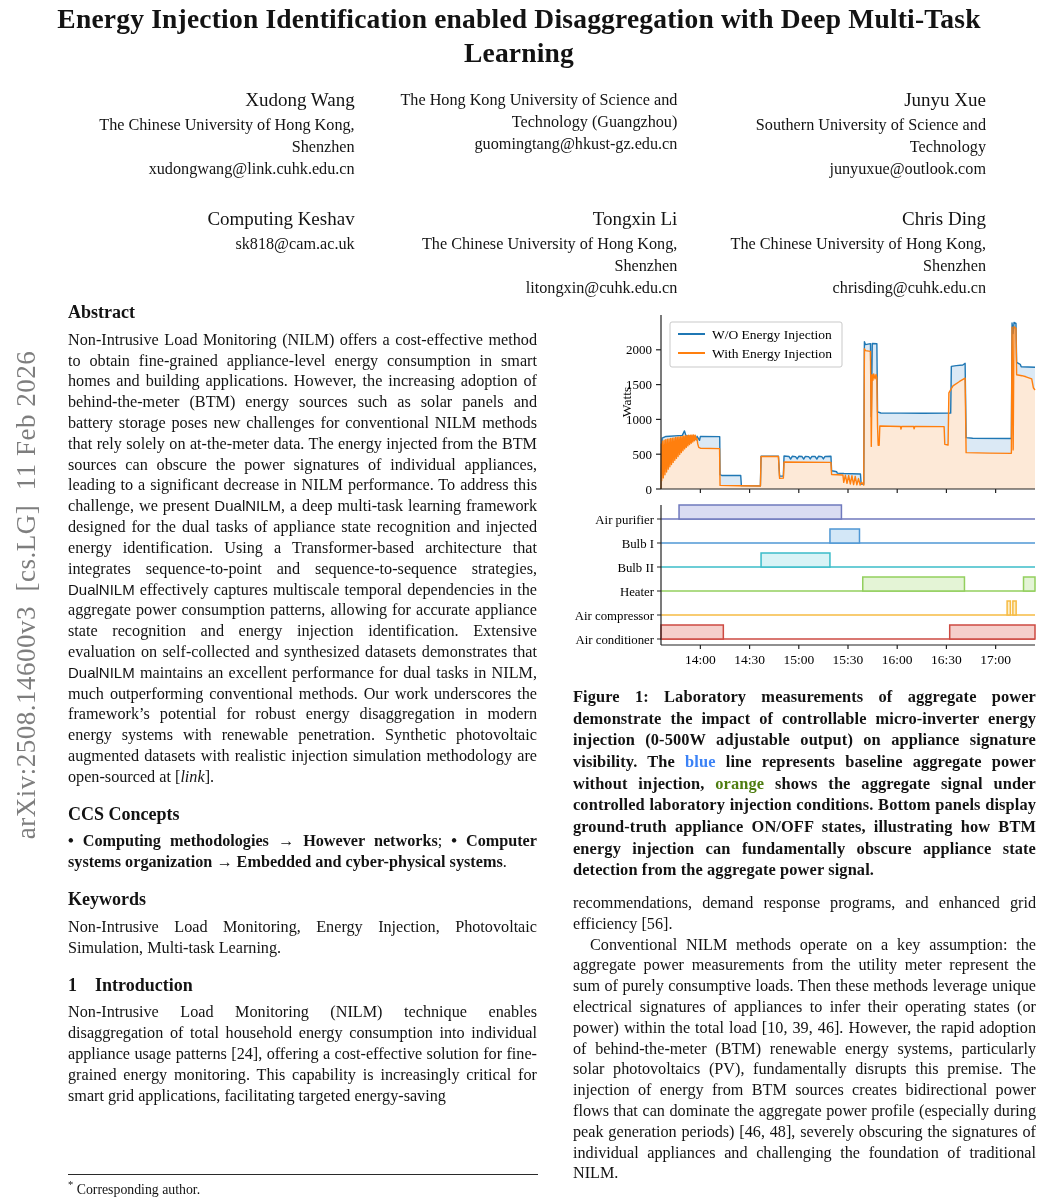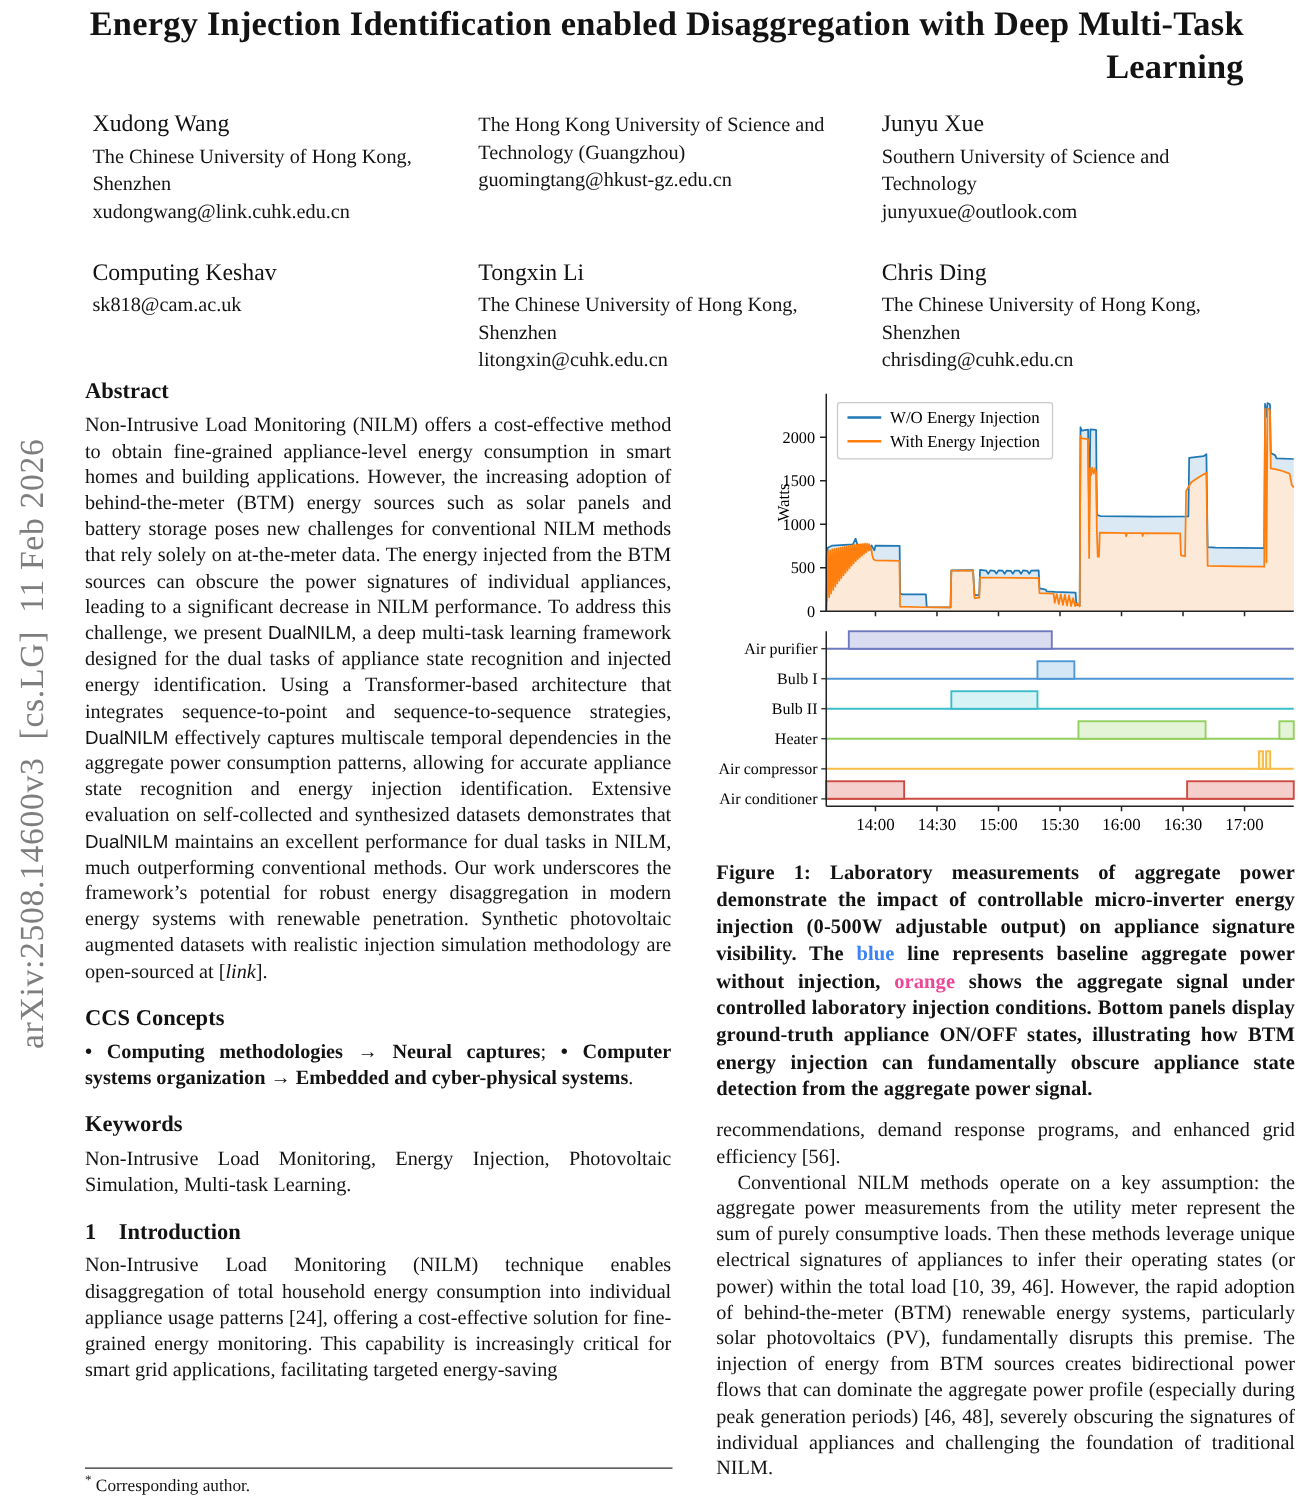--- a/index.html
+++ b/index.html
@@ -7,27 +7,27 @@
     width:1038px;height:1200px;position:relative;background:#ffffff;
     font-family:"Liberation Serif",serif;color:#131313;overflow:hidden;
   }
   .stamp{
     position:absolute;top:595px;left:26px;
     transform:translate(-50%,-50%) rotate(-90deg);
     font-size:27px;color:#7e7e7e;white-space:pre;letter-spacing:.5px;
   }
   .title{
     position:absolute;top:2px;left:50%;transform:translateX(-50%);
-    width:952px;text-align:right;font-size:27.5px;font-weight:bold;line-height:1.25;
+    width:952px;text-align:center;font-size:27.5px;font-weight:bold;line-height:1.25;
     letter-spacing:.2px;
   }
   .authors{
     position:absolute;top:89px;left:74px;width:912px;
     display:grid;grid-template-columns:1fr 1.05fr 1fr;column-gap:26px;row-gap:17px;
-    text-align:left;
+    text-align:right;
     gap:28px;
   }
   .author-name{font-size:19px;margin-bottom:3px;}
   .author-name sup{font-size:12px;}
   .author-aff{font-size:16.2px;line-height:1.36;}
   .author-email{font-size:16.2px;line-height:1.36;}
   .columns{position:absolute;top:303px;left:68px;width:968px;display:flex;gap:36px;}
   .col-left{width:470px;}
   .col-right{width:463px;}
   h2.sec{font-size:18px;font-weight:bold;margin:17px 0 7px 0;line-height:1.1;}
@@ -36,21 +36,21 @@
   p.bodytext{font-size:16.2px;line-height:1.285;text-align:justify;margin:0;}
   p.indent{text-indent:17px;}
   .caption{
     font-weight:bold;font-size:16.4px;line-height:1.32;text-align:justify;
     margin:5px 0 12px 0;letter-spacing:.1px;
   }
   .rt-b{font-weight:bold;margin-top:33px;}
   .rt-i{font-style:italic;}
   .rt-sup{vertical-align:super;font-size:10.5px;}
   .rt-blue{color:#3b82f6;}
-  .rt-orange{color:#ec4899;}
+  .rt-orange{color:#4d7c0f;}
   .rt-sans{font-family:Liberation Sans, sans-serif;font-size:15px;}
   .footnote{position:absolute;top:1174px;left:68px;width:470px;font-size:13.8px;}
   .footnote-rule{border:none;border-top:1.2px solid #2a2a2a;margin:0 0 4px 0;width:470px;}
   .figure-wrap{margin:0;}
   svg text{font-family:"Liberation Serif",serif;}
 </style>
 </head>
 <body>
 
 <div class="stamp">arXiv:2508.14600v3  [cs.LG]  11 Feb 2026</div>
@@ -87,21 +87,21 @@
       <div class="author-email">chrisding@cuhk.edu.cn</div>
     </div>
   </div>
 
 <div class="columns">
   <div class="col-left">
     <h2 class="sec first">Abstract</h2>
     <p class="bodytext"><span>Non-Intrusive Load Monitoring (NILM) offers a cost-effective method to obtain fine-grained appliance-level energy consumption in smart homes and building applications. However, the increasing adoption of behind-the-meter (BTM) energy sources such as solar panels and battery storage poses new challenges for conventional NILM methods that rely solely on at-the-meter data. The energy injected from the BTM sources can obscure the power signatures of individual appliances, leading to a significant decrease in NILM performance. To address this challenge, we present </span><span class="rt-sans">DualNILM</span><span>, a deep multi-task learning framework designed for the dual tasks of appliance state recognition and injected energy identification. Using a Transformer-based architecture that integrates sequence-to-point and sequence-to-sequence strategies, </span><span class="rt-sans">DualNILM</span><span> effectively captures multiscale temporal dependencies in the aggregate power consumption patterns, allowing for accurate appliance state recognition and energy injection identification. Extensive evaluation on self-collected and synthesized datasets demonstrates that </span><span class="rt-sans">DualNILM</span><span> maintains an excellent performance for dual tasks in NILM, much outperforming conventional methods. Our work underscores the framework’s potential for robust energy disaggregation in modern energy systems with renewable penetration. Synthetic photovoltaic augmented datasets with realistic injection simulation methodology are open-sourced at [</span><span class="rt-i">link</span><span>].</span></p>
 
     <h2 class="sec">CCS Concepts</h2>
-    <p class="bodytext"><span class="rt-b">• Computing methodologies </span><span>→</span><span class="rt-b"> Neural captures</span><span>; </span><span class="rt-b">• Computer systems organization </span><span>→</span><span class="rt-b"> Embedded and cyber-physical systems</span><span>.</span></p>
+    <p class="bodytext"><span class="rt-b">• Computing methodologies </span><span>→</span><span class="rt-b"> However networks</span><span>; </span><span class="rt-b">• Computer systems organization </span><span>→</span><span class="rt-b"> Embedded and cyber-physical systems</span><span>.</span></p>
 
     <h2 class="sec">Keywords</h2>
     <p class="bodytext">Non-Intrusive Load Monitoring, Energy Injection, Photovoltaic Simulation, Multi-task Learning.</p>
 
     <h2 class="sec"><span class="secnum">1</span><span>Introduction</span></h2>
     <p class="bodytext">Non-Intrusive Load Monitoring (NILM) technique enables disaggregation of total household energy consumption into individual appliance usage patterns [24], offering a cost-effective solution for fine-grained energy monitoring. This capability is increasingly critical for smart grid applications, facilitating targeted energy-saving</p>
   </div>
 
   <div class="col-right">
     <div class="figure-wrap">

